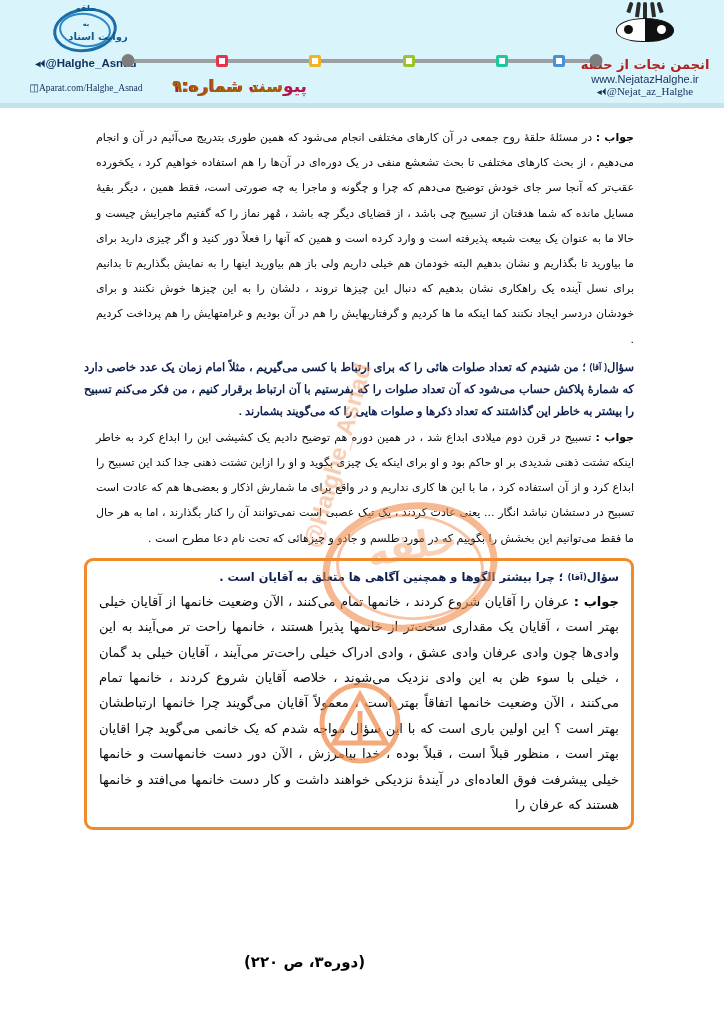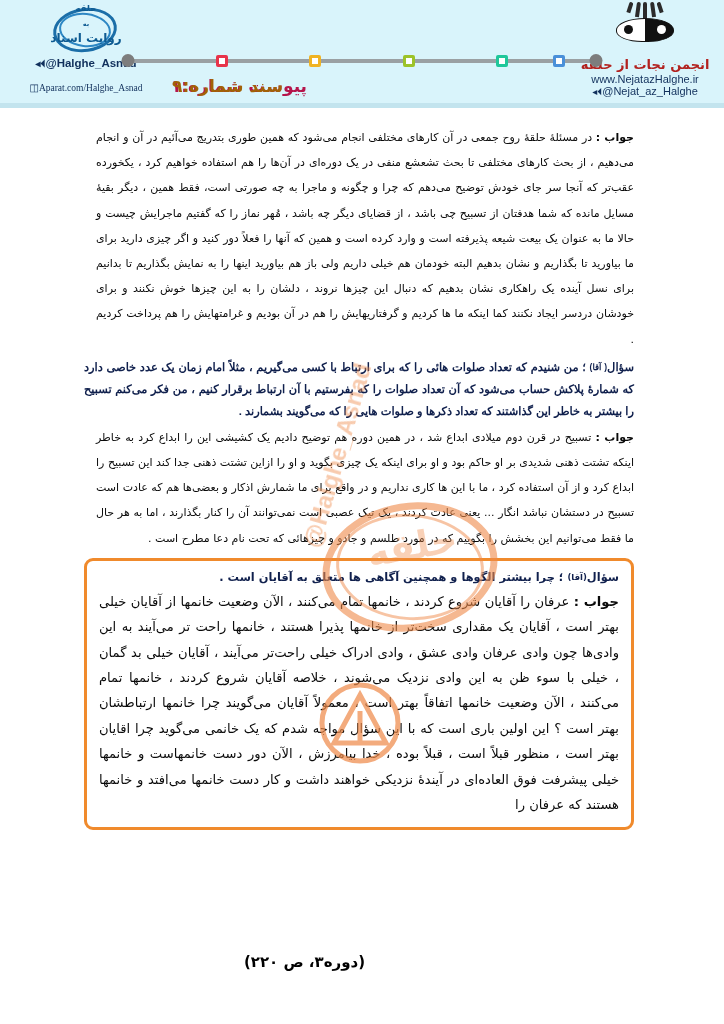--- a/index.html
+++ b/index.html
@@ -53,22 +53,22 @@
   .ring-word-top {
     position: absolute; left: 0; top: -1px; width: 74px;
     font-size: 8.5px; color: #0e5b92; font-weight: bold;
     letter-spacing: -0.2px;
   }
   .ring-word-mid {
     position: absolute; left: 0; top: 16px; width: 74px;
     font-size: 6.5px; color: #0e5b92; font-weight: bold;
   }
   .ring-word-bot {
-    position: absolute; left: 0; top: 27px; width: 74px;
-    font-size: 12px; color: #0e5b92; font-weight: bold;
+    position: absolute; left: 12px; top: 27px; width: 74px;
+    font-size: 10px; color: #0e5b92; font-weight: bold;
   }
   .handle-line {
     font-size: 11.5px; color: #11305c;
     font-weight: bold; direction: ltr;
     white-space: nowrap; margin-top: 1px;
     font-family: "Liberation Sans", sans-serif;
   }
   .handle-line.small {
     font-size: 9.5px; font-weight: normal;
     font-family: "Liberation Serif", serif;
@@ -120,21 +120,21 @@
     font-size: 13px; color: #b2221f; font-weight: bold;
     margin-top: 9px;
   }
   #nejat-site {
     font-size: 11px; color: #11305c; direction: ltr;
     font-family: "Liberation Sans", sans-serif;
     margin-top: 1px;
   }
   #nejat-tg {
     font-size: 11px; color: #11305c; direction: ltr;
-    font-family: Liberation Sans, sans-serif;
+    font-family: Liberation Serif, serif;
   }
 
   
   #banner-title {
     position: absolute; top: 6px; left: 0; width: 724px;
     text-align: center;
     font-size: 26px; font-weight: bold;
     color: #f3fbfd;
     text-shadow:
        1px  1px 0 #9fb9c4, -1px -1px 0 #9fb9c4,

